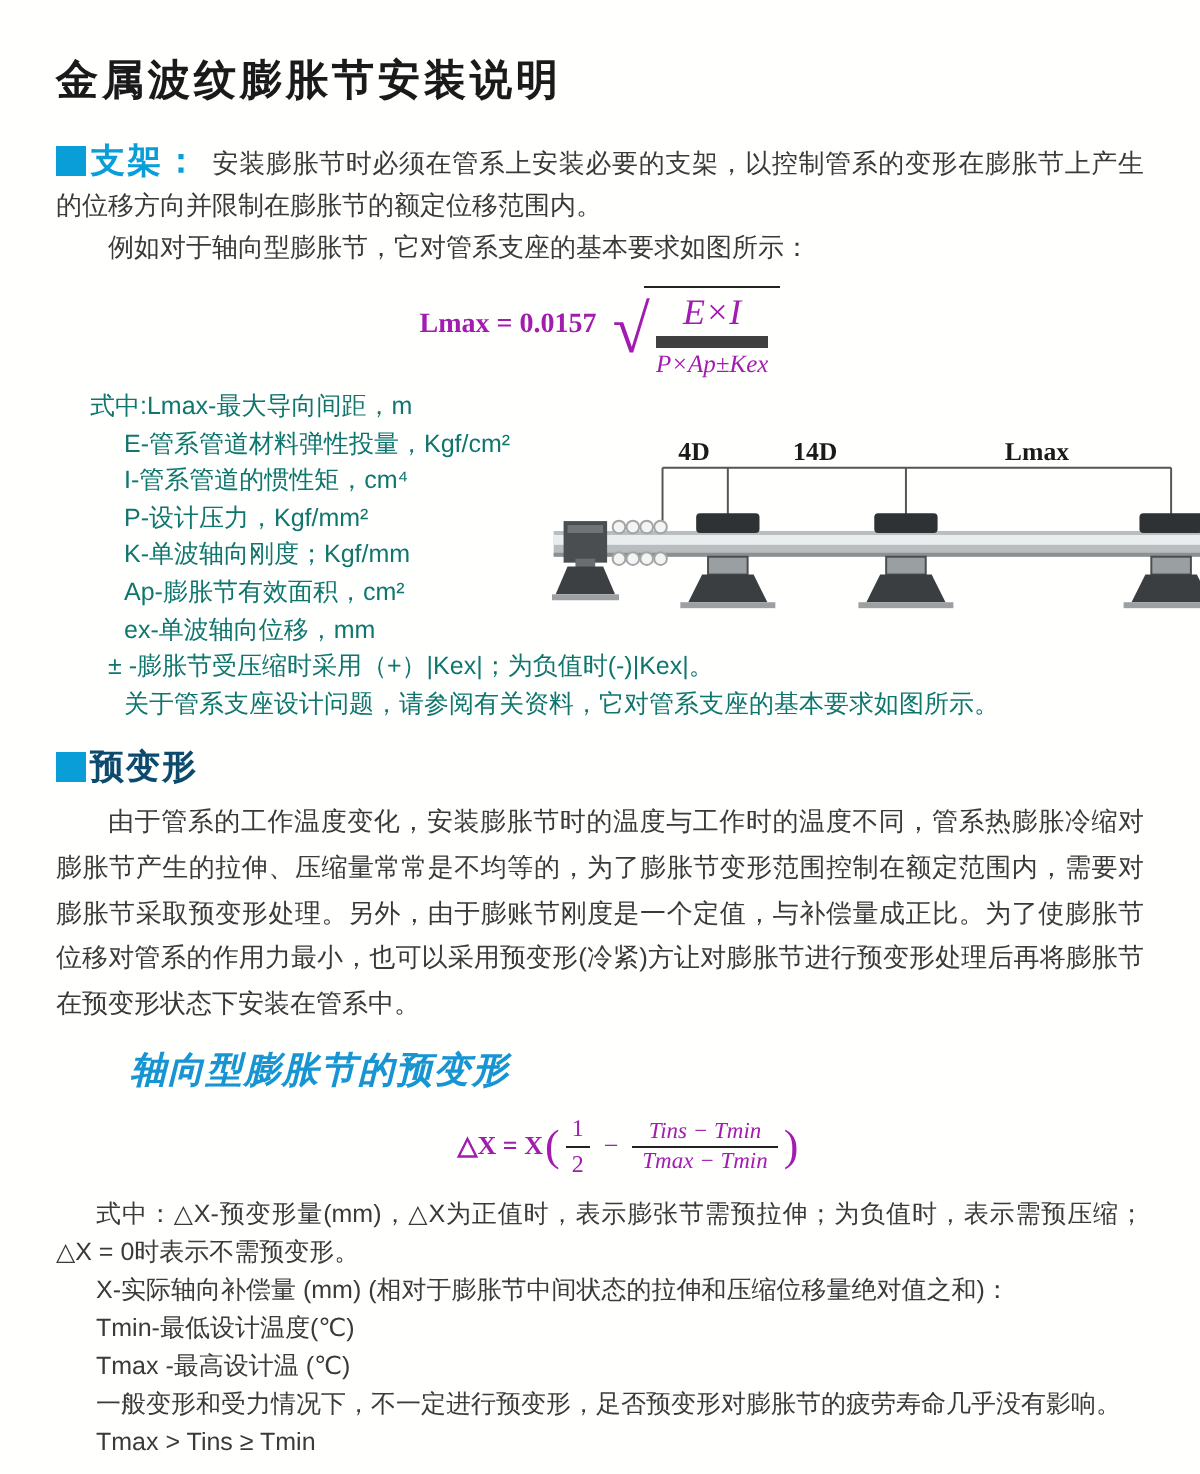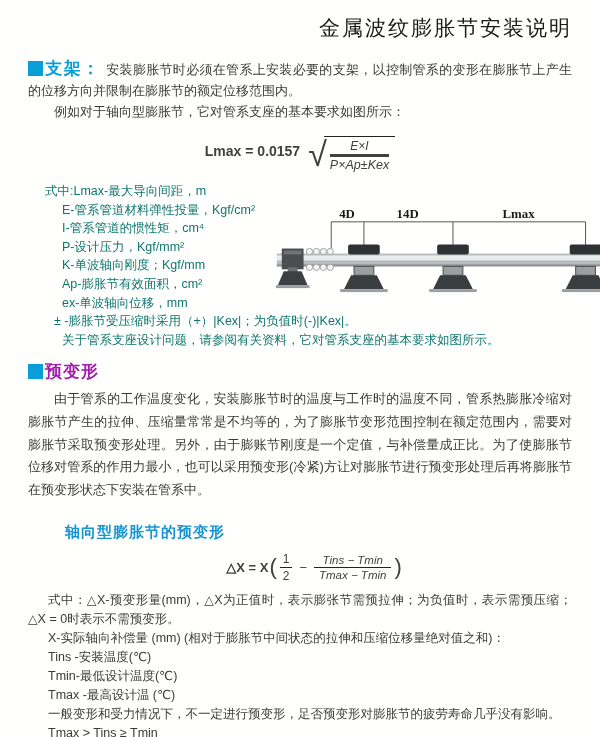--- a/index.html
+++ b/index.html
@@ -9,54 +9,54 @@
     width:600px; height:737px;
     margin:0 auto;
     background:#fffffe;
     overflow:hidden;
     font-family:"Liberation Sans","DejaVu Sans",sans-serif;
     color:#3a3a3a;
   }
   .inner { padding:10px 28px 0 28px; }
 
   h1.title {
-    text-align:right;
+    text-align:left;
     font-size:21px;
     letter-spacing:2px;
-    font-weight:normal;
+    font-weight:bold;
     color:#1a1a1a;
-    margin:4px 0 16px 0;
+    margin:16px 0 16px 0;
   }
 
   .sq {
     display:inline-block;
     width:15px; height:15px;
     vertical-align:-2px;
     margin-right:2px;
   }
   .sec-label {
     font-size:17px;
     font-weight:bold;
     letter-spacing:1px;
     margin-right:6px;
   }
   .para { font-size:13px; line-height:21px; text-align:justify; color:#3a3a3a; }
   .para.indent { text-indent:26px; margin-top:0; }
 
   
   .formula {
     text-align:center;
-    font-family:Liberation Sans, sans-serif;
-    color:#404040;
+    font-family:Liberation Serif, serif;
+    color:#a21caf;
   }
   .f1 { margin:8px 0 10px 0; height:42px; display:flex; align-items:center; justify-content:center; }
   .f-lhs { font-weight:bold; font-size:14px; margin-right:8px; }
   .radical { font-size:34px; font-weight:normal; line-height:30px; margin-right:-3px; transform:translateY(3px); }
   .radicand { display:inline-block; border-top:1.5px solid #222; padding:2px 6px 0 6px; transform:translateY(3px); }
-  .fnum { display:block; text-align:center; font-style:italic; font-size:12px; border-bottom:3px solid #404040; padding:0 10px 1px 10px; }
+  .fnum { display:block; text-align:center; font-style:italic; font-size:18px; border-bottom:6px solid #404040; padding:0 10px 1px 10px; }
   .fden { display:block; text-align:center; font-style:italic; font-size:12.5px; padding-top:1px; }
 
   .frac { display:inline-block; text-align:center; vertical-align:middle; margin:0 3px; }
   .frac .n { display:block; font-size:12px; border-bottom:1px solid #222; padding:0 3px 1px 3px; }
   .frac .d { display:block; font-size:12px; padding-top:1px; }
   .frac.ital .n, .frac.ital .d { font-style:italic; font-size:11.5px; padding-left:5px; padding-right:5px; }
   .paren { font-size:22px; font-weight:normal; vertical-align:middle; line-height:20px; }
   .f2 { margin:10px 0 8px 0; display:flex; align-items:center; justify-content:center; font-size:13px; }
   .f2 .lead { font-weight:bold; margin-right:1px;margin-left:28px; }
   .op { margin:0 4px; }
@@ -69,21 +69,21 @@
   .def.lv2 { padding-left:26px; }
   .diagram {
     position:absolute; top:24px; left:248px;
     width:348px; height:94px;
   }
   .dim-label { font-family:"Liberation Serif","DejaVu Serif",serif; font-weight:bold; font-size:13px; fill:#1a1a1a; }
 
   .sec2 { margin-top:10px; }
   .para.block { line-height:22.8px; text-indent:26px; margin-top:5px; }
 
-  .subhead { font-size:15px; font-weight:bold; letter-spacing:1px; margin-top:21px; }
+  .subhead { font-size:18px; font-weight:bold; letter-spacing:1px; margin-top:9px;font-style:italic; }
   .subhead.axial { margin-left:37px; }
 
   .note { font-size:12.5px; line-height:19px; color:#3a3a3a; }
   .note.wrap { text-indent:20px; text-align:justify; }
   .note.ind { padding-left:20px; }
 </style>
 </head>
 <body>
 
 <div class="page">
@@ -164,21 +164,21 @@
         <g>
           <rect x="296" y="39" width="32" height="10" rx="2" fill="#2e3234"></rect>
           <rect x="302" y="61" width="20" height="9" fill="#9aa0a2" stroke="#4a4e50" stroke-width="1"></rect>
           <polygon points="292,84 332,84 325,70 299,70" fill="#3a3e40"></polygon>
           <rect x="288" y="84" width="48" height="3" fill="#9ca0a2"></rect>
         </g>
       </svg>
     </div>
 
     <div class="sec2">
-      <span class="sq" style="background:#0a9ed8;"></span><span class="sec-label" style="color:#a21caf;">预变形</span>
+      <span class="sq" style="background:#0a9ed8;"></span><span class="sec-label" style="color:#0c4a6e;">预变形</span>
       <p class="para block">由于管系的工作温度变化，安装膨胀节时的温度与工作时的温度不同，管系热膨胀冷缩对膨胀节产生的拉伸、压缩量常常是不均等的，为了膨胀节变形范围控制在额定范围内，需要对膨胀节采取预变形处理。另外，由于膨账节刚度是一个定值，与补偿量成正比。为了使膨胀节位移对管系的作用力最小，也可以采用预变形(冷紧)方让对膨胀节进行预变形处理后再将膨胀节在预变形状态下安装在管系中。</p>
     </div>
 
     <div class="subhead axial" style="color:#1795d3;">轴向型膨胀节的预变形</div>
 
     <div class="formula f2">
       <span class="lead">△X = X</span>
         <span class="paren">(</span>
         <span class="frac">
           <span class="n">1</span>
@@ -187,20 +187,19 @@
         <span class="op">−</span>
         <span class="frac ital">
           <span class="n">Tins − Tmin</span>
           <span class="d">Tmax − Tmin</span>
         </span>
         <span class="paren">)</span>
     </div>
 
     <p class="note wrap">式中：△X-预变形量(mm)，△X为正值时，表示膨张节需预拉伸；为负值时，表示需预压缩；△X = 0时表示不需预变形。</p>
     <p class="note ind">X-实际轴向补偿量 (mm) (相对于膨胀节中间状态的拉伸和压缩位移量绝对值之和)：</p>
-    <p class="note ind">Tins -安装温度(℃)</p>
     <p class="note ind">Tmin-最低设计温度(℃)</p>
     <p class="note ind">Tmax -最高设计温 (℃)</p>
     <p class="note ind">一般变形和受力情况下，不一定进行预变形，足否预变形对膨胀节的疲劳寿命几乎没有影响。</p>
     <p class="note ind">Tmax &gt; Tins ≥ Tmin</p>
 
   </div>
 </div>
 
 </body></html>

